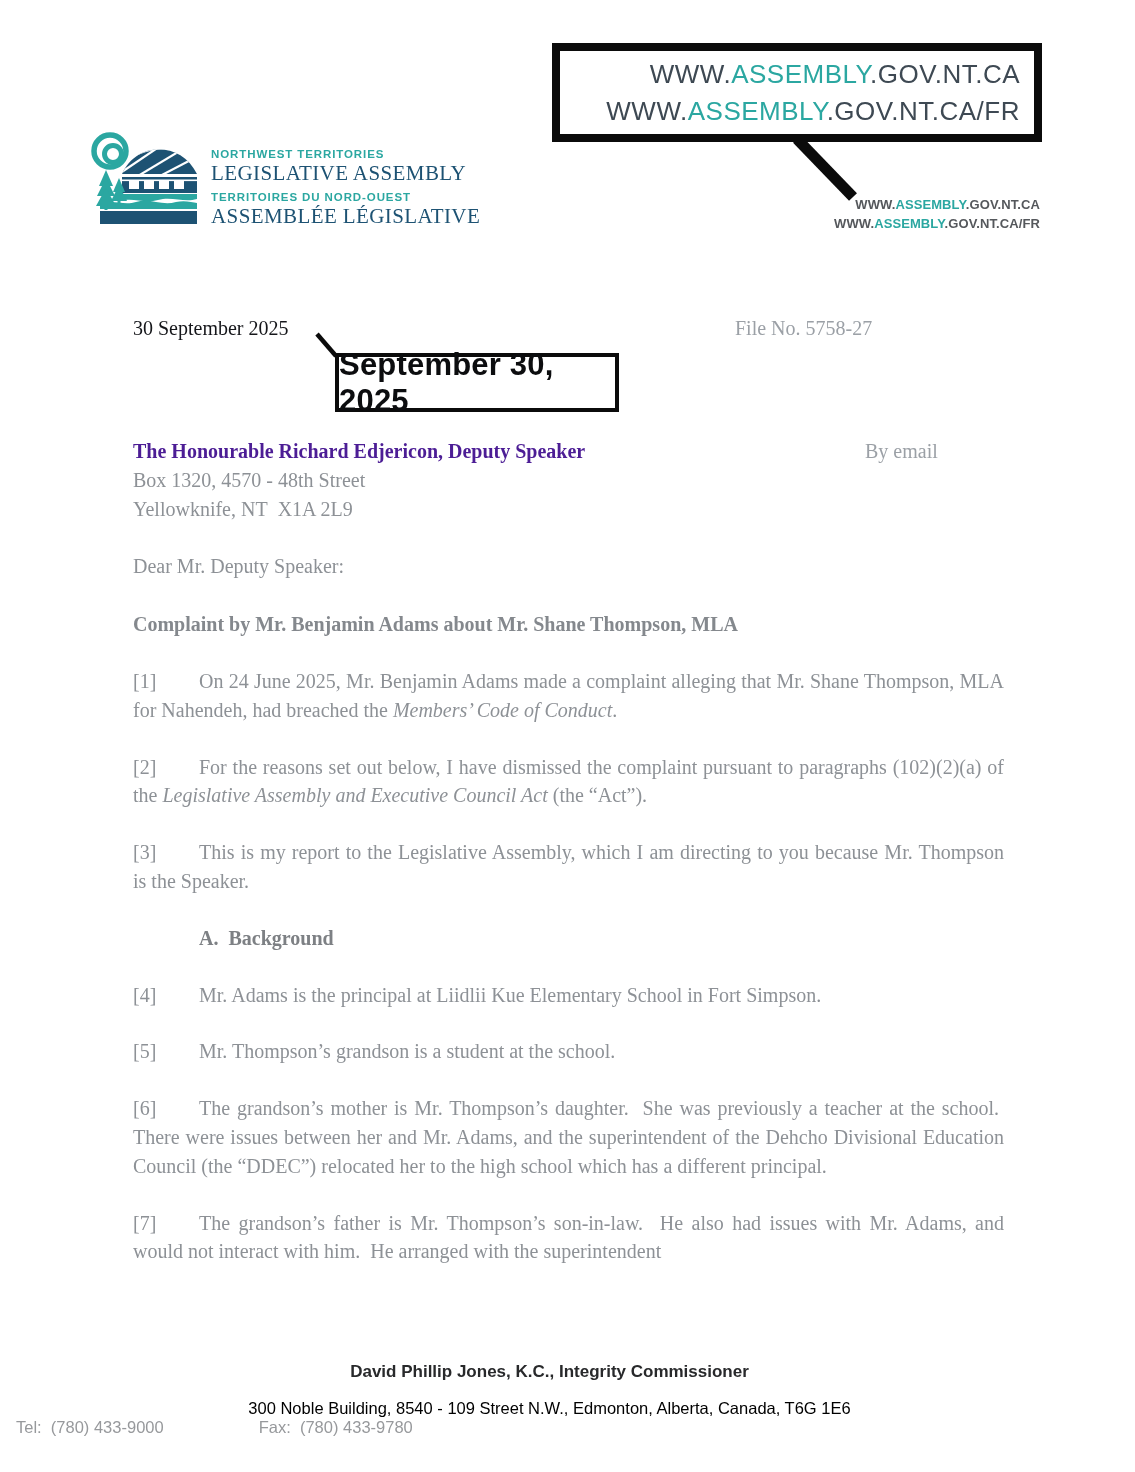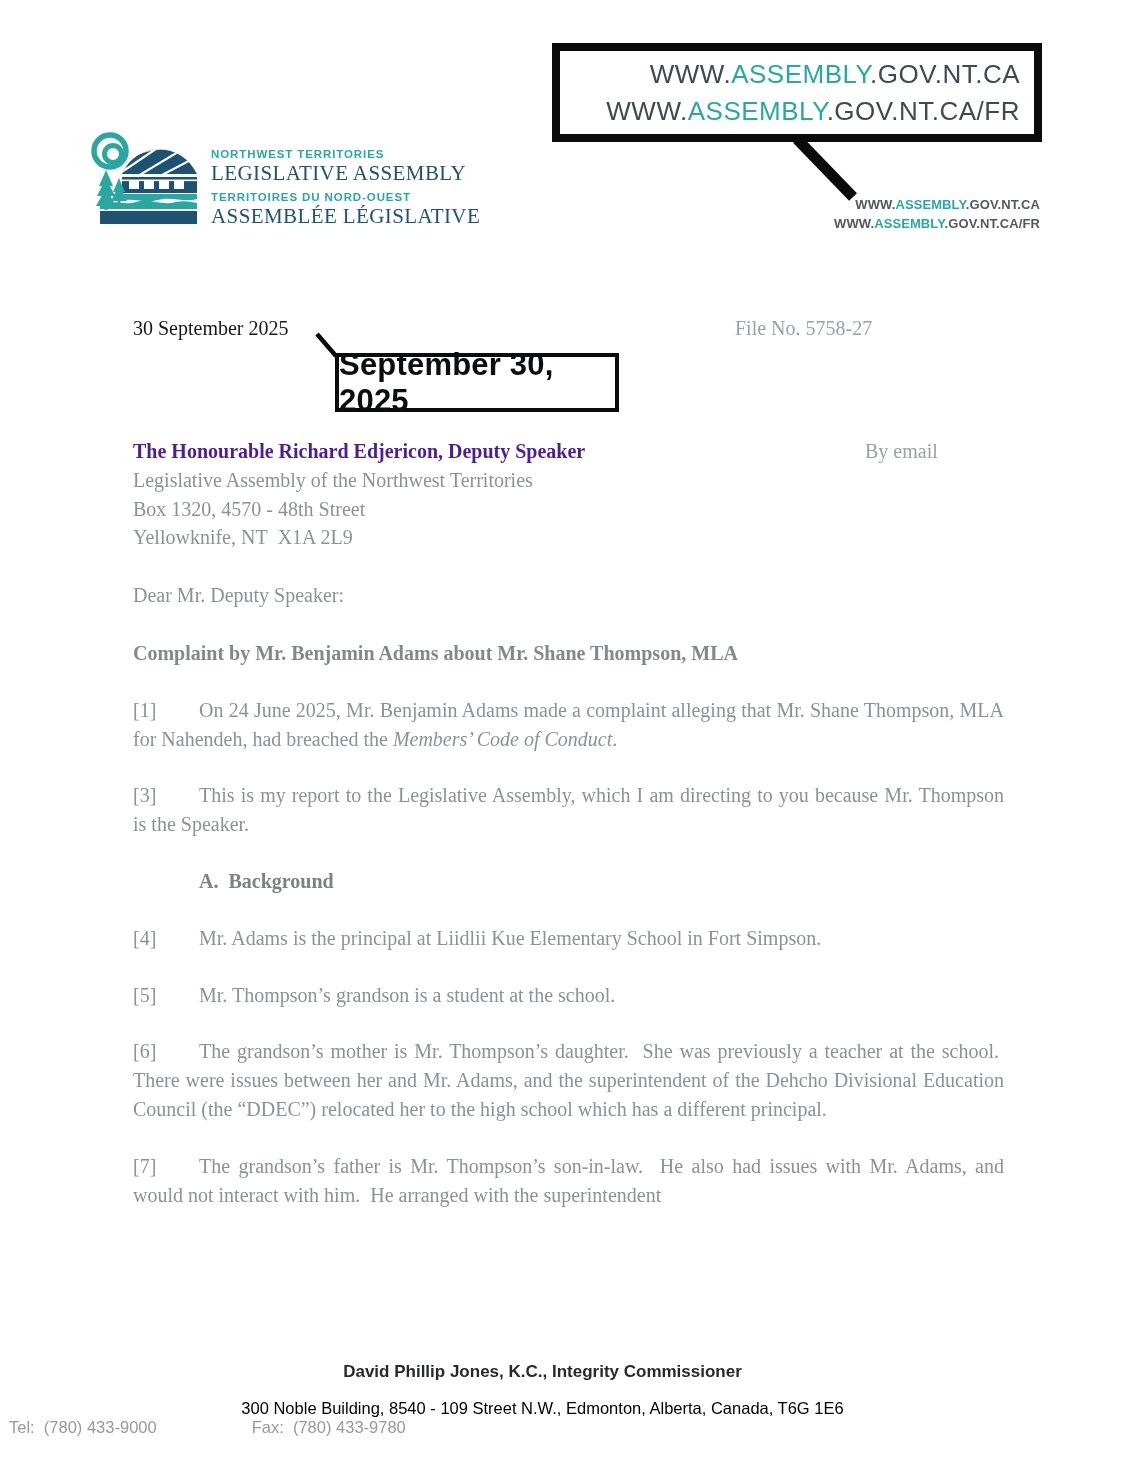--- a/index.html
+++ b/index.html
@@ -50,21 +50,21 @@
   .addr-block{position:relative;}
   .addr-name{font-weight:bold;color:#4c1d95;}
   .by-email{position:absolute;left:732px;top:0;color:var(--light-gray);font-weight:normal;}
   .salutation{margin-top:29px;}
   .subject{margin-top:29px;font-weight:bold;color:#84888D;}
   .para{margin-top:28px;text-align:justify;}
   .pnum{display:inline-block;width:66px;}
   .section-heading{margin-top:28px;font-weight:bold;color:#7D8084;padding-left:66px;}
 
   
-  .footer{position:absolute;left:9px;top:1361px;width:1067px;text-align:center;
+  .footer{position:absolute;left:16px;top:1361px;width:1067px;text-align:center;
           font-family:"Liberation Sans",sans-serif;}
   .footer-name{font-size:17px;font-weight:bold;color:#28292B;line-height:21px;}
   .footer-addr{font-size:16.5px;color:#000000;line-height:19px;margin-top:17px;}
   .footer-telfax{display:flex;justify-content:flex-start;gap:95px;font-size:16.5px;
                  color:#97999C;line-height:19px;}
 </style>
 </head>
 <body>
 
 <svg class="logo-graphic" viewBox="0 0 122 100">
@@ -135,30 +135,30 @@
 
 <svg class="overlay">
   <line x1="797" y1="139" x2="853" y2="197" stroke="#0B0B0B" stroke-width="11"></line>
   <line x1="317" y1="334" x2="336" y2="356" stroke="#0B0B0B" stroke-width="4.5"></line>
 </svg>
 
 <div class="letter">
   <div class="addr-block">
     <div class="addr-name">The Honourable Richard Edjericon, Deputy Speaker</div>
     <span class="by-email">By email</span>
-    <div>Legislative Assembly of the Northwest Territories</div>
     <div>Box 1320, 4570 - 48th Street</div>
     <div>Yellowknife, NT&nbsp; X1A 2L9</div>
   </div>
 
   <div class="salutation">Dear Mr. Deputy Speaker:</div>
   <div class="subject">Complaint by Mr. Benjamin Adams about Mr. Shane Thompson, MLA</div>
 
   <div id="paragraphs">
       <div class="para"><span class="pnum">[1]</span><span><span>On 24 June 2025, Mr. Benjamin Adams made a complaint alleging that Mr. Shane Thompson, MLA for Nahendeh, had breached the </span><span style="font-style: italic;">Members’ Code of Conduct</span><span>.</span></span></div>
+      <div class="para"><span class="pnum">[2]</span><span><span>For the reasons set out below, I have dismissed the complaint pursuant to paragraphs (102)(2)(a) of the </span><span style="font-style: italic;">Legislative Assembly and Executive Council Act</span><span> (the “Act”).</span></span></div>
       <div class="para"><span class="pnum">[3]</span><span><span>This is my report to the Legislative Assembly, which I am directing to you because Mr. Thompson is the Speaker.</span></span></div>
       <div class="section-heading">A.&nbsp; Background</div>
       <div class="para"><span class="pnum">[4]</span><span><span>Mr. Adams is the principal at Liidlii Kue Elementary School in Fort Simpson.</span></span></div>
       <div class="para"><span class="pnum">[5]</span><span><span>Mr. Thompson’s grandson is a student at the school.</span></span></div>
       <div class="para"><span class="pnum">[6]</span><span><span>The grandson’s mother is Mr. Thompson’s daughter.&nbsp; She was previously a teacher at the school.&nbsp; There were issues between her and Mr. Adams, and the superintendent of the Dehcho Divisional Education Council (the “DDEC”) relocated her to the high school which has a different principal.</span></span></div>
       <div class="para"><span class="pnum">[7]</span><span><span>The grandson’s father is Mr. Thompson’s son-in-law.&nbsp; He also had issues with Mr. Adams, and would not interact with him.&nbsp; He arranged with the superintendent</span></span></div>
     </div>
 </div>
 
 <div class="footer">

